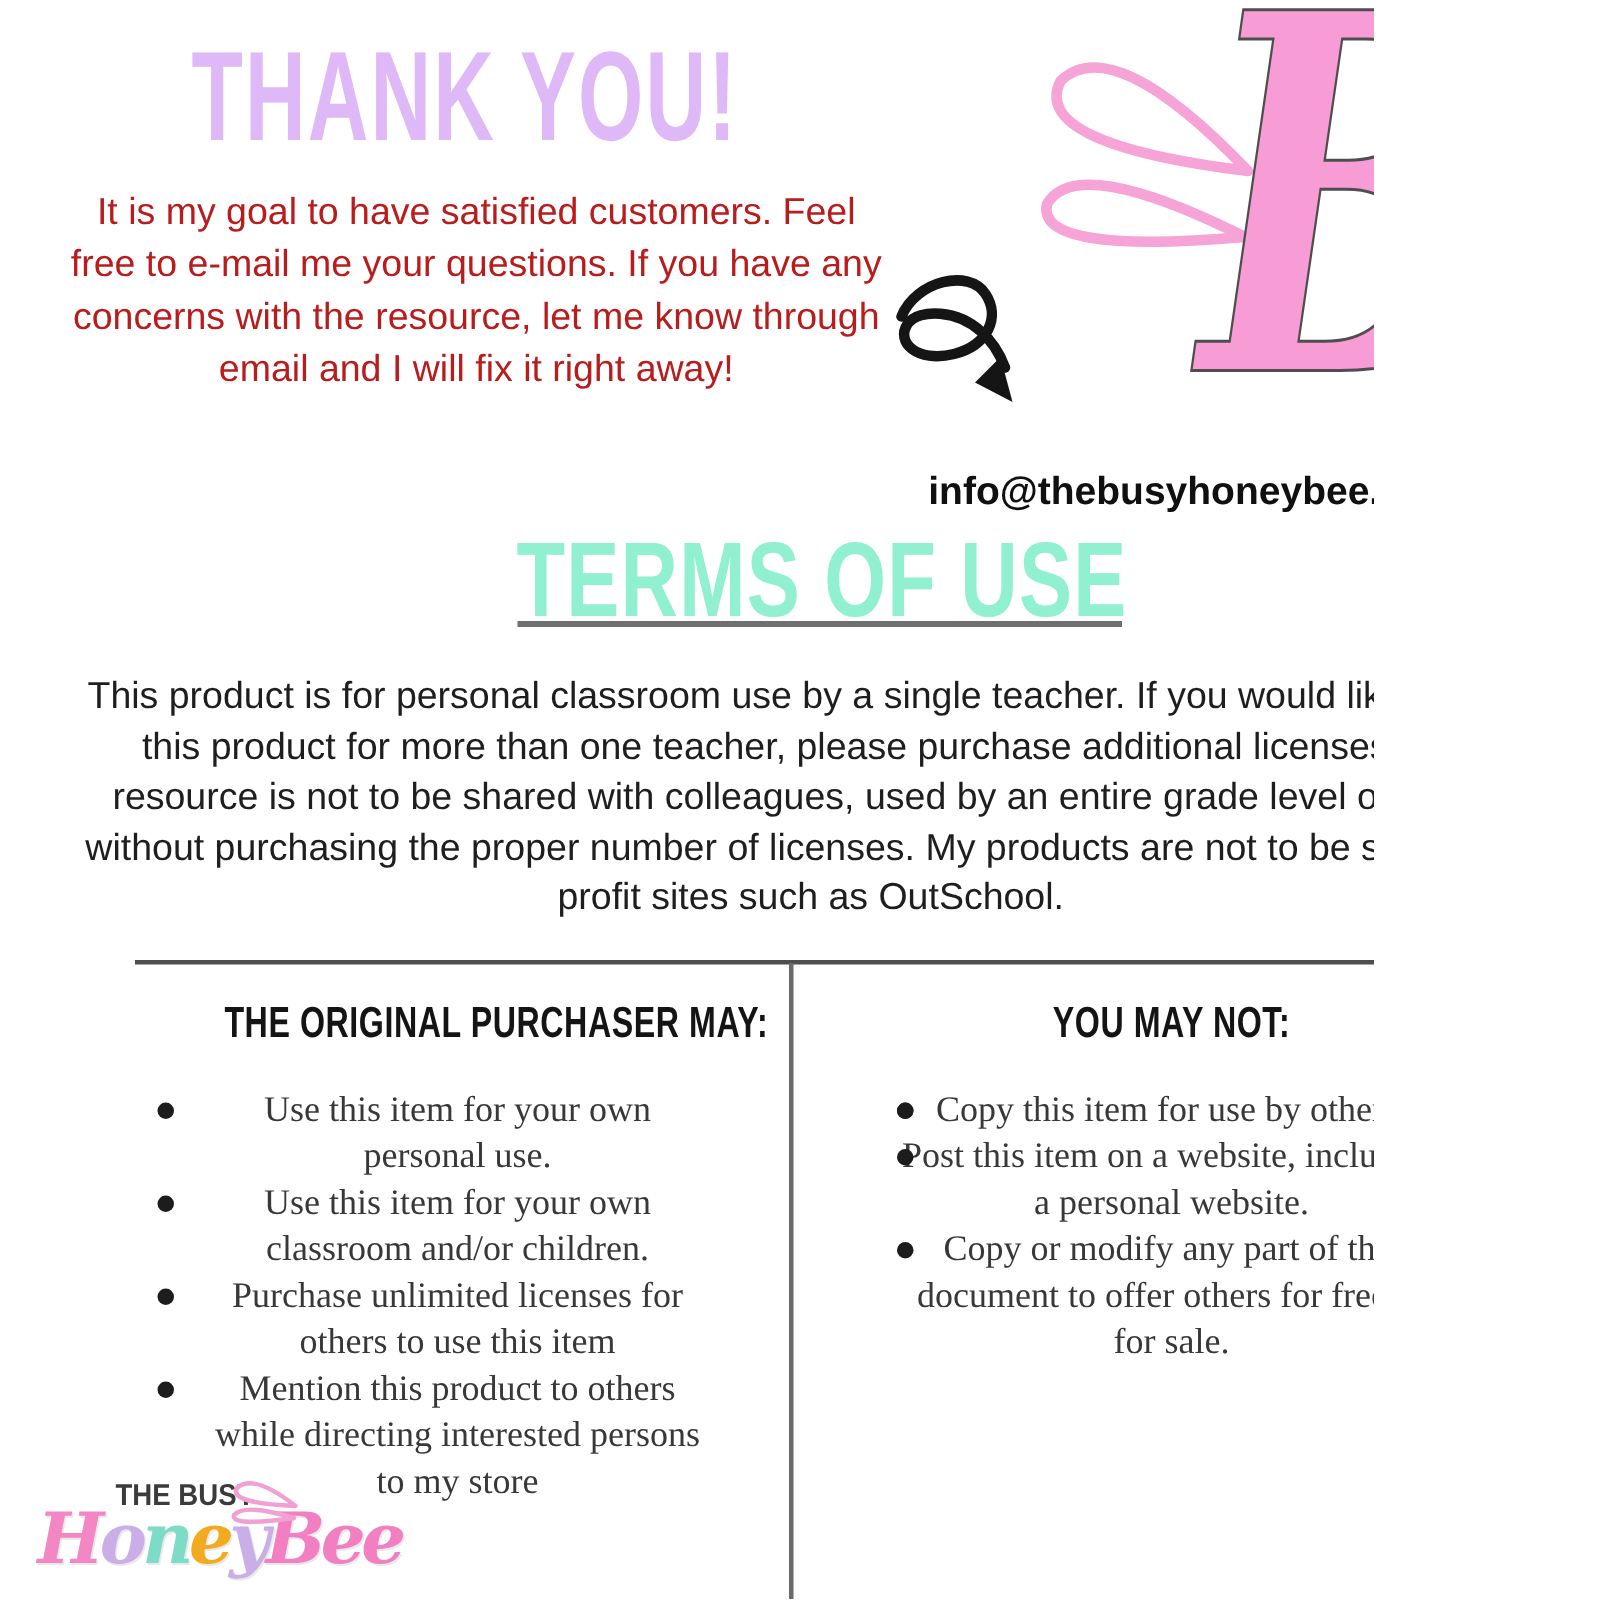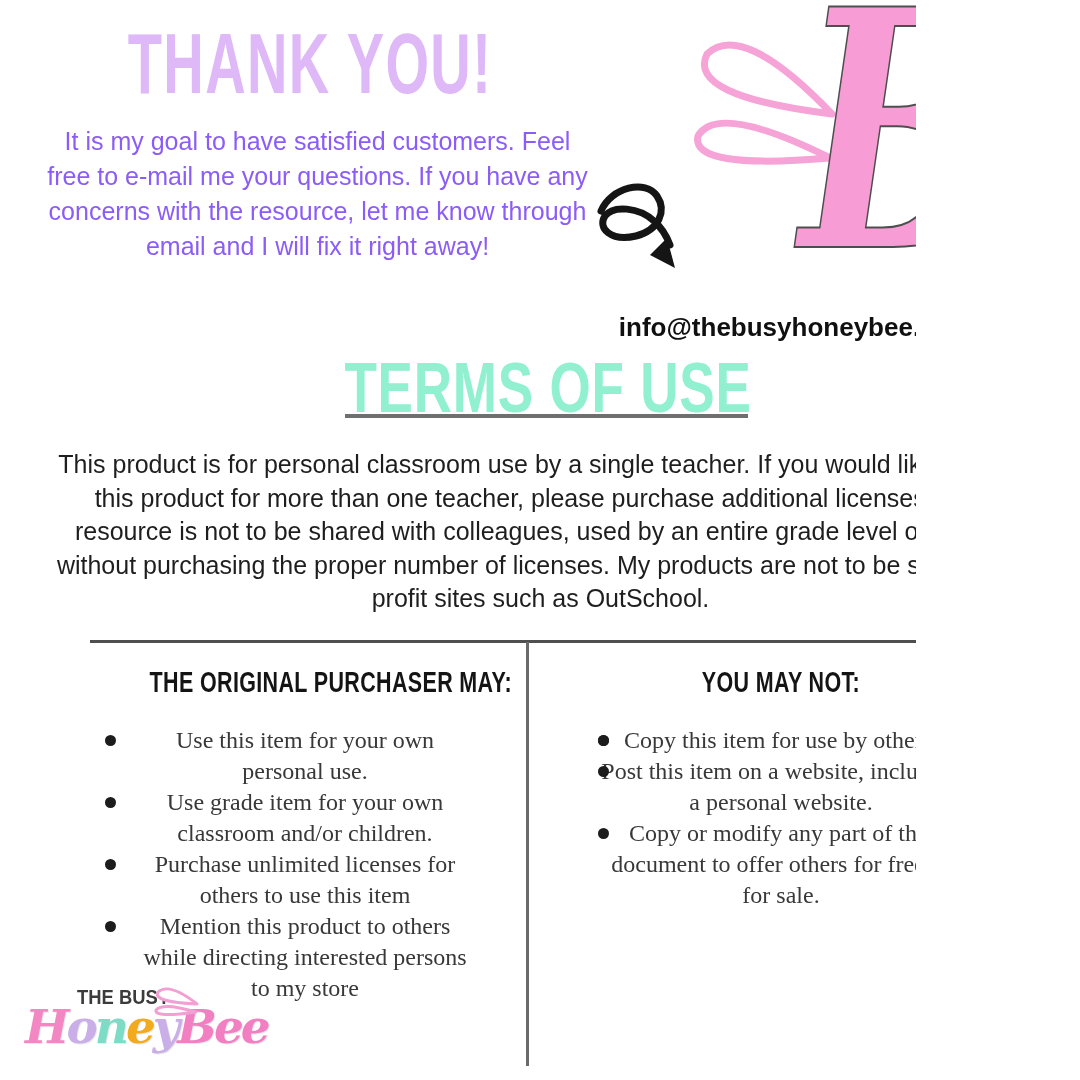--- a/index.html
+++ b/index.html
@@ -10,21 +10,21 @@
 
   
   .thank-title {
     position:absolute; left:0; top:16px; width:620px; margin:0;
     text-align:center; font-size:80px; font-weight:800; letter-spacing:2px;
     color:var(--lilac); white-space:nowrap;
     transform:scale(0.70,1.06); transform-origin:center top;
   }
   .thank-body {
     position:absolute; left:45px; top:124px; width:545px; margin:0;
-    text-align:center; font-size:25px; line-height:35px; color:#8b5cf6;
+    text-align:center; font-size:25px; line-height:35px; color:#b91c1c;
   }
 
   
   .arrow-wrap { position:absolute; left:594px; top:178px; width:100px; height:108px; }
   .bee-wings  { position:absolute; left:680px; top:16px;  width:170px; height:175px; }
   .big-b {
     position:absolute; left:800px; top:-34px; margin:0;
     font-family:"DejaVu Serif", serif; font-style:italic; font-weight:700;
     font-size:330px; line-height:1; color:var(--pink);
     -webkit-text-stroke:2px #4e4e4e;
@@ -117,21 +117,21 @@
 
   <section class="col col-may">
     <h3 class="col-heading">THE ORIGINAL PURCHASER MAY:</h3>
     <ul class="tou-list">
       <li>
         <span class="dot"></span>
         <span class="li-text">Use this item for your own personal use.</span>
       </li>
       <li>
         <span class="dot"></span>
-        <span class="li-text">Use grade item for your own classroom and/or children.</span>
+        <span class="li-text">Use this item for your own classroom and/or children.</span>
       </li>
       <li>
         <span class="dot"></span>
         <span class="li-text">Purchase unlimited licenses for others to use this item</span>
       </li>
       <li>
         <span class="dot"></span>
         <span class="li-text">Mention this product to others while directing interested persons to my store</span>
       </li>
     </ul>

